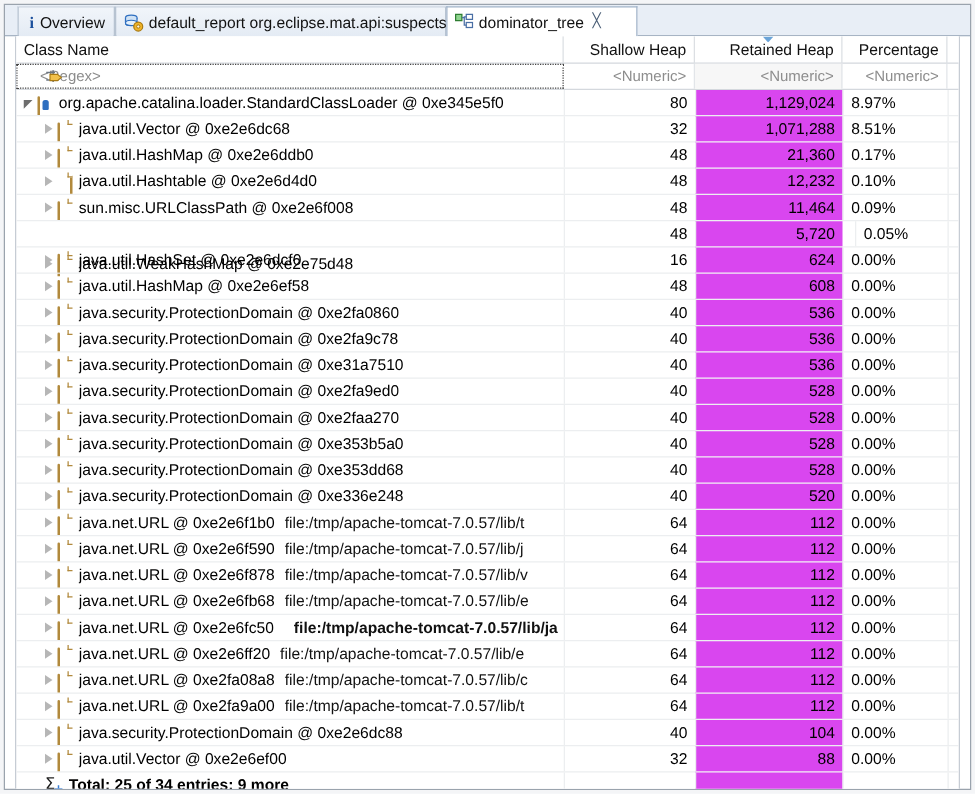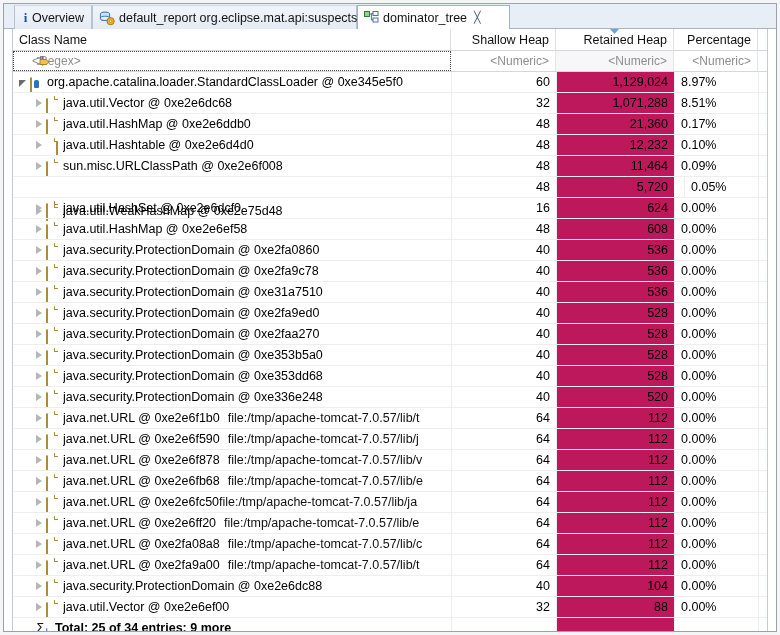--- a/index.html
+++ b/index.html
@@ -195,21 +195,21 @@
     white-space: nowrap;
     padding: 0 6px;
   }
   .cell.name {
     left: 0;
     padding: 0;
     display: flex;
     align-items: center;
   }
   .cell.shallow { text-align: right; border-left: 1px solid #eceef0; }
-  .cell.retained { text-align: right; background: #be185d; border-left: 1px solid #eceef0; }
+  .cell.retained { text-align: right; background: #d946ef; border-left: 1px solid #eceef0; }
   .cell.pct { text-align: left; border-left: 1px solid #eceef0; }
   .cell.filler { border-left: 1px solid #eceef0; }
 
   .twisty {
     width: 9px; height: 9px;
     flex: 0 0 auto;
     margin-right: 4px;
   }
   .twisty.collapsed {
     border-left: 6px solid #b6b6b6;
@@ -375,21 +375,21 @@
       </div>
 
       <div class="tbody" id="tbody">
           <div class="row">
             <div class="cell name" style="left: 0px; width: 438px;">
               <span style="display: inline-block; flex: 0 0 auto; width: 6px;"></span>
               <span class="twisty expanded"></span>
               <span class="obj-icon"><span class="ico-loader"></span></span>
               <span class="name-text">org.apache.catalina.loader.StandardClassLoader @ 0xe345e5f0</span>
             </div>
-            <div class="cell shallow" style="left: 438px; width: 105px;">60</div>
+            <div class="cell shallow" style="left: 438px; width: 105px;">80</div>
             <div class="cell retained" style="left: 543px; width: 118px;">1,129,024</div>
             <div class="cell pct" style="left: 661px; width: 84px;">8.97%</div>
             <div class="cell filler" style="left: 745px; width: 9px;"></div>
           </div>
           <div class="row">
             <div class="cell name" style="left: 0px; width: 438px;">
               <span style="display: inline-block; flex: 0 0 auto; width: 23px;"></span>
               <span class="twisty collapsed"></span>
               <span class="obj-icon"><span class="ico-doc"></span></span>
               <span class="name-text">java.util.Vector @ 0xe2e6dc68</span>
@@ -618,21 +618,21 @@
             <div class="cell retained" style="left: 543px; width: 118px;">112</div>
             <div class="cell pct" style="left: 661px; width: 84px;">0.00%</div>
             <div class="cell filler" style="left: 745px; width: 9px;"></div>
           </div>
           <div class="row">
             <div class="cell name" style="left: 0px; width: 438px;">
               <span style="display: inline-block; flex: 0 0 auto; width: 23px;"></span>
               <span class="twisty collapsed"></span>
               <span class="obj-icon"><span class="ico-doc"></span></span>
               <span class="name-text">java.net.URL @ 0xe2e6fc50</span>
-              <span class="name-sub" style="margin-left: 0;">file:/tmp/apache-tomcat-7.0.57/lib/ja</span>
+              <span class="name-sub" style="margin-left: 16px; font-weight: bold;">file:/tmp/apache-tomcat-7.0.57/lib/ja</span>
             </div>
             <div class="cell shallow" style="left: 438px; width: 105px;">64</div>
             <div class="cell retained" style="left: 543px; width: 118px;">112</div>
             <div class="cell pct" style="left: 661px; width: 84px;">0.00%</div>
             <div class="cell filler" style="left: 745px; width: 9px;"></div>
           </div>
           <div class="row">
             <div class="cell name" style="left: 0px; width: 438px;">
               <span style="display: inline-block; flex: 0 0 auto; width: 23px;"></span>
               <span class="twisty collapsed"></span>

